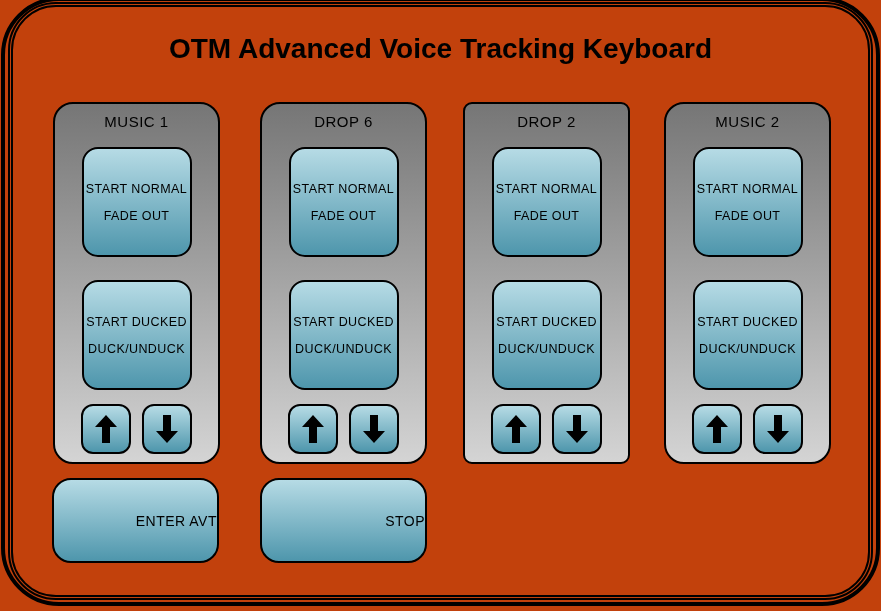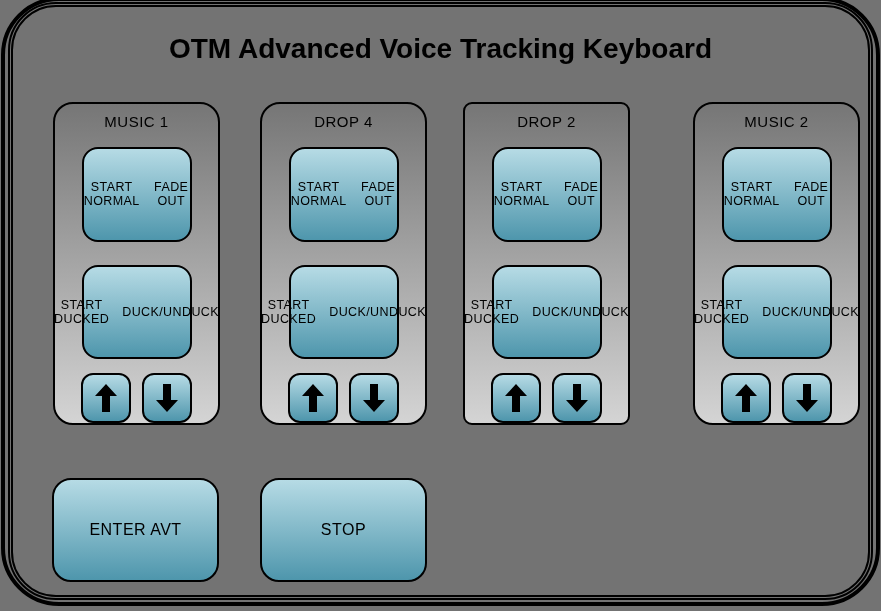--- a/index.html
+++ b/index.html
@@ -4,73 +4,73 @@
 <style>
   :root{
     --teal-top:#b6dbe5;
     --teal-bot:#4e96ac;
     --panel-top:#767676;
     --panel-bot:#d4d4d4;
     --line:#000000;
   }
   html,body{margin:0;padding:0;background:#ffffff;}
   .stage{
-    position:relative;width:881px;height:611px;overflow:hidden;background:#737373;
+    position:relative;width:881px;height:611px;overflow:hidden;background:#c2410c;
     font-family:"Liberation Sans", sans-serif;color:#000;
   }
   
   .outer-rim{
     position:absolute;left:1px;right:1px;top:-3px;bottom:5px;
     border:4px solid var(--line);border-radius:58px;
   }
   
   .frame{
     position:absolute;left:8px;right:8px;top:2px;bottom:11px;
     border:5px double var(--line);border-radius:48px;background:transparent;
   }
   .title{
     position:absolute;top:33px;left:0;width:100%;margin:0;
     text-align:center;font-size:28px;font-weight:700;letter-spacing:0;
   }
   .panel{
-    position:absolute;top:102px;width:167px;height:323px;box-sizing:border-box;
+    position:absolute;top:102px;width:167px;height:362px;box-sizing:border-box;
     background:linear-gradient(to bottom,var(--panel-top),var(--panel-bot));
     border:2px solid var(--line);border-radius:20px;
     display:flex;flex-direction:column;align-items:center;
   }
   .panel-label{
     margin-top:9px;font-size:15px;letter-spacing:.5px;line-height:18px;
   }
   .big-btn{
     width:110px;height:110px;box-sizing:border-box;
     background:linear-gradient(to bottom,var(--teal-top),var(--teal-bot));
     border:2px solid var(--line);border-radius:16px;
-    display:flex;align-items:center;justify-content:center;
+    display:flex;flex-direction:column;align-items:center;justify-content:center;
     gap:13px;font-size:12.5px;letter-spacing:.4px;text-align:center;cursor:pointer;
   }
   .btn-normal{margin-top:16px;}
   .btn-ducked{margin-top:23px;align-items:center;}
   .arrow-row{
     margin-top:14px;display:flex;gap:11px;
   }
   .arrow-btn{
     width:50px;height:50px;box-sizing:border-box;padding:0;
     background:linear-gradient(to bottom,var(--teal-top),var(--teal-bot));
     border:2px solid var(--line);border-radius:12px;
     display:flex;align-items:center;justify-content:center;cursor:pointer;
   }
   .arrow-btn svg{display:block;}
   .bottom-btn{
-    position:absolute;top:478px;width:167px;height:104px;box-sizing:border-box;
+    position:absolute;top:478px;width:167px;height:85px;box-sizing:border-box;
     background:linear-gradient(to bottom,var(--teal-top),var(--teal-bot));
     border:2px solid var(--line);border-radius:19px;
-    display:flex;align-items:center;justify-content:center;
-    font-size:16px;letter-spacing:.5px;cursor:pointer;
+    display:flex;align-items:center;justify-content:flex-end;
+    font-size:14px;letter-spacing:.5px;cursor:pointer;
   }
-  .p1{left:53px;} .p2{left:260px;} .p3{left:463px;border-radius:9px;} .p4{left:664px;margin-left:29px;}
+  .p1{left:53px;} .p2{left:260px;} .p3{left:463px;border-radius:9px;} .p4{left:664px;}
   .bb1{left:52px;} .bb2{left:260px;}
 </style>
 </head>
 <body>
 
 <div class="stage">
   <div class="outer-rim"></div>
   <div class="frame"></div>
 
   <h1 class="title">OTM Advanced Voice Tracking Keyboard</h1>
@@ -97,21 +97,21 @@
         <span>
             <svg width="26" height="30" viewBox="0 0 26 30" style="transform:scaleY(-1)">
               <path d="M13 1 L24 13 L17 13 L17 29 L9 29 L9 13 L2 13 Z" fill="#000"></path>
             </svg>
           </span>
       </button>
     </div>
   </section>
 
   <section class="panel p2">
-    <div class="panel-label">DROP 4</div>
+    <div class="panel-label">DROP 6</div>
     <div class="big-btn btn-normal">
       <span>START NORMAL</span>
       <span>FADE OUT</span>
     </div>
     <div class="big-btn btn-ducked">
       <span>START DUCKED</span>
       <span>DUCK/UNDUCK</span>
     </div>
     <div class="arrow-row">
       <button class="arrow-btn">

